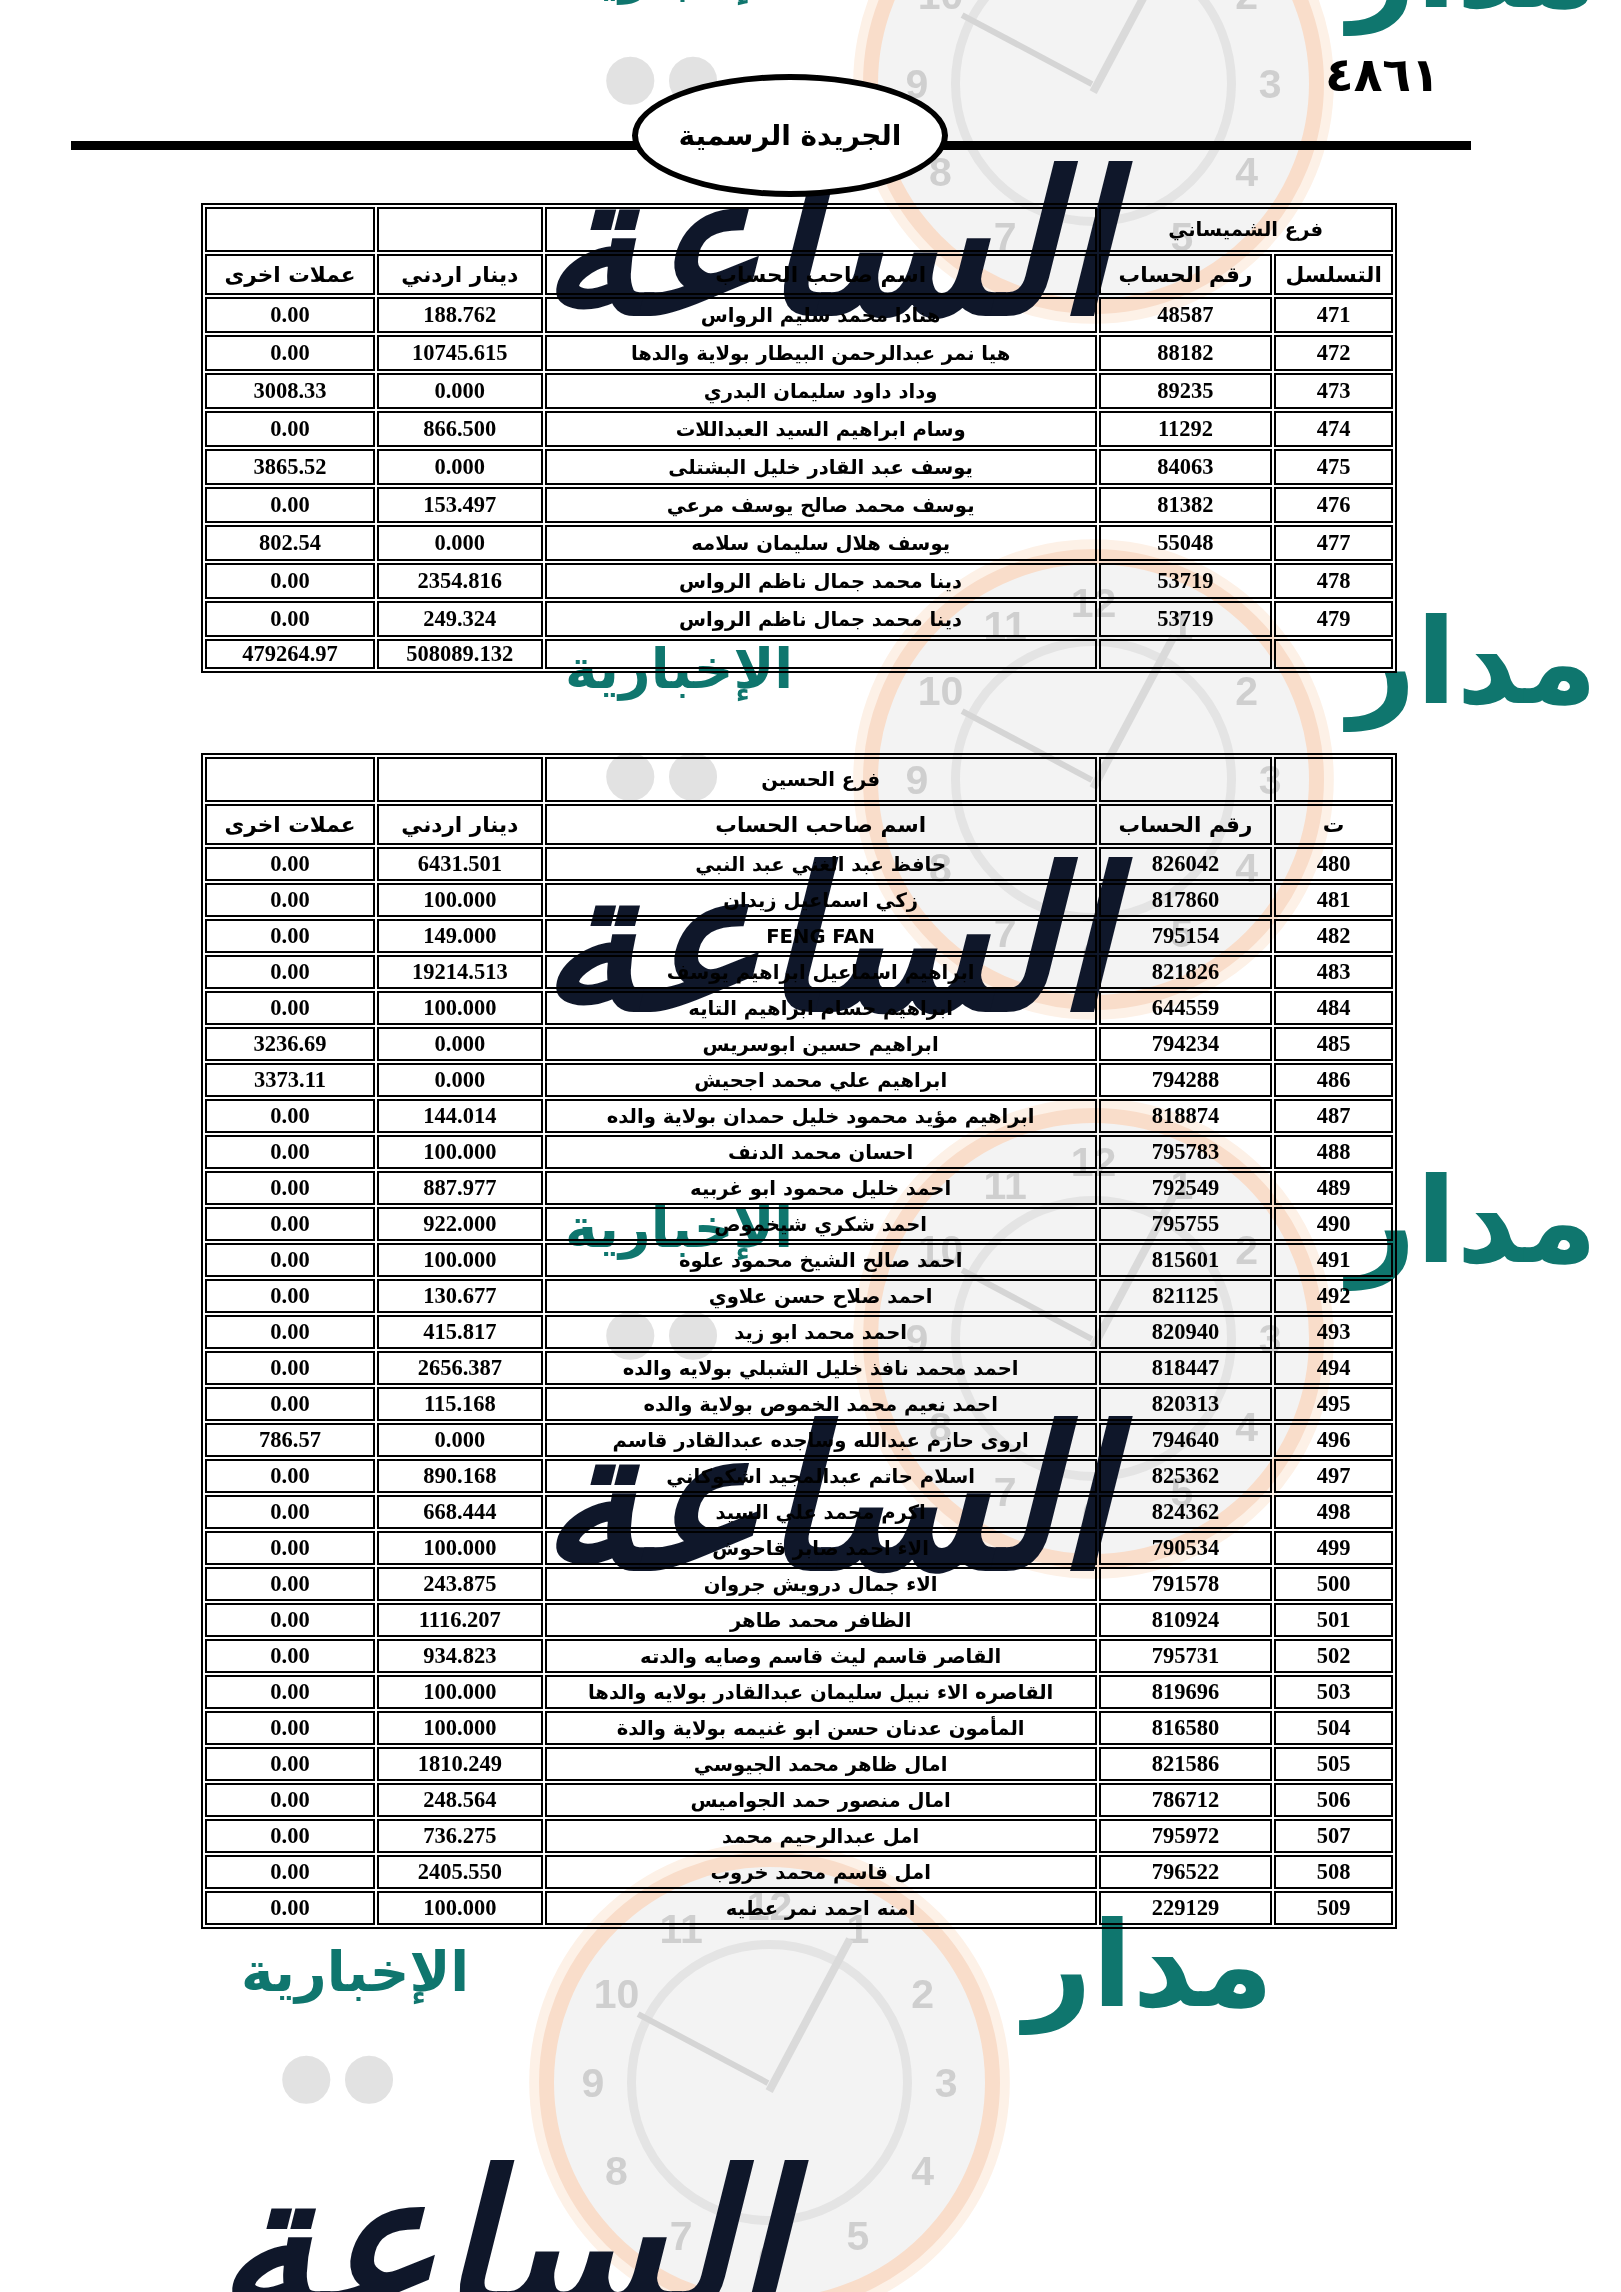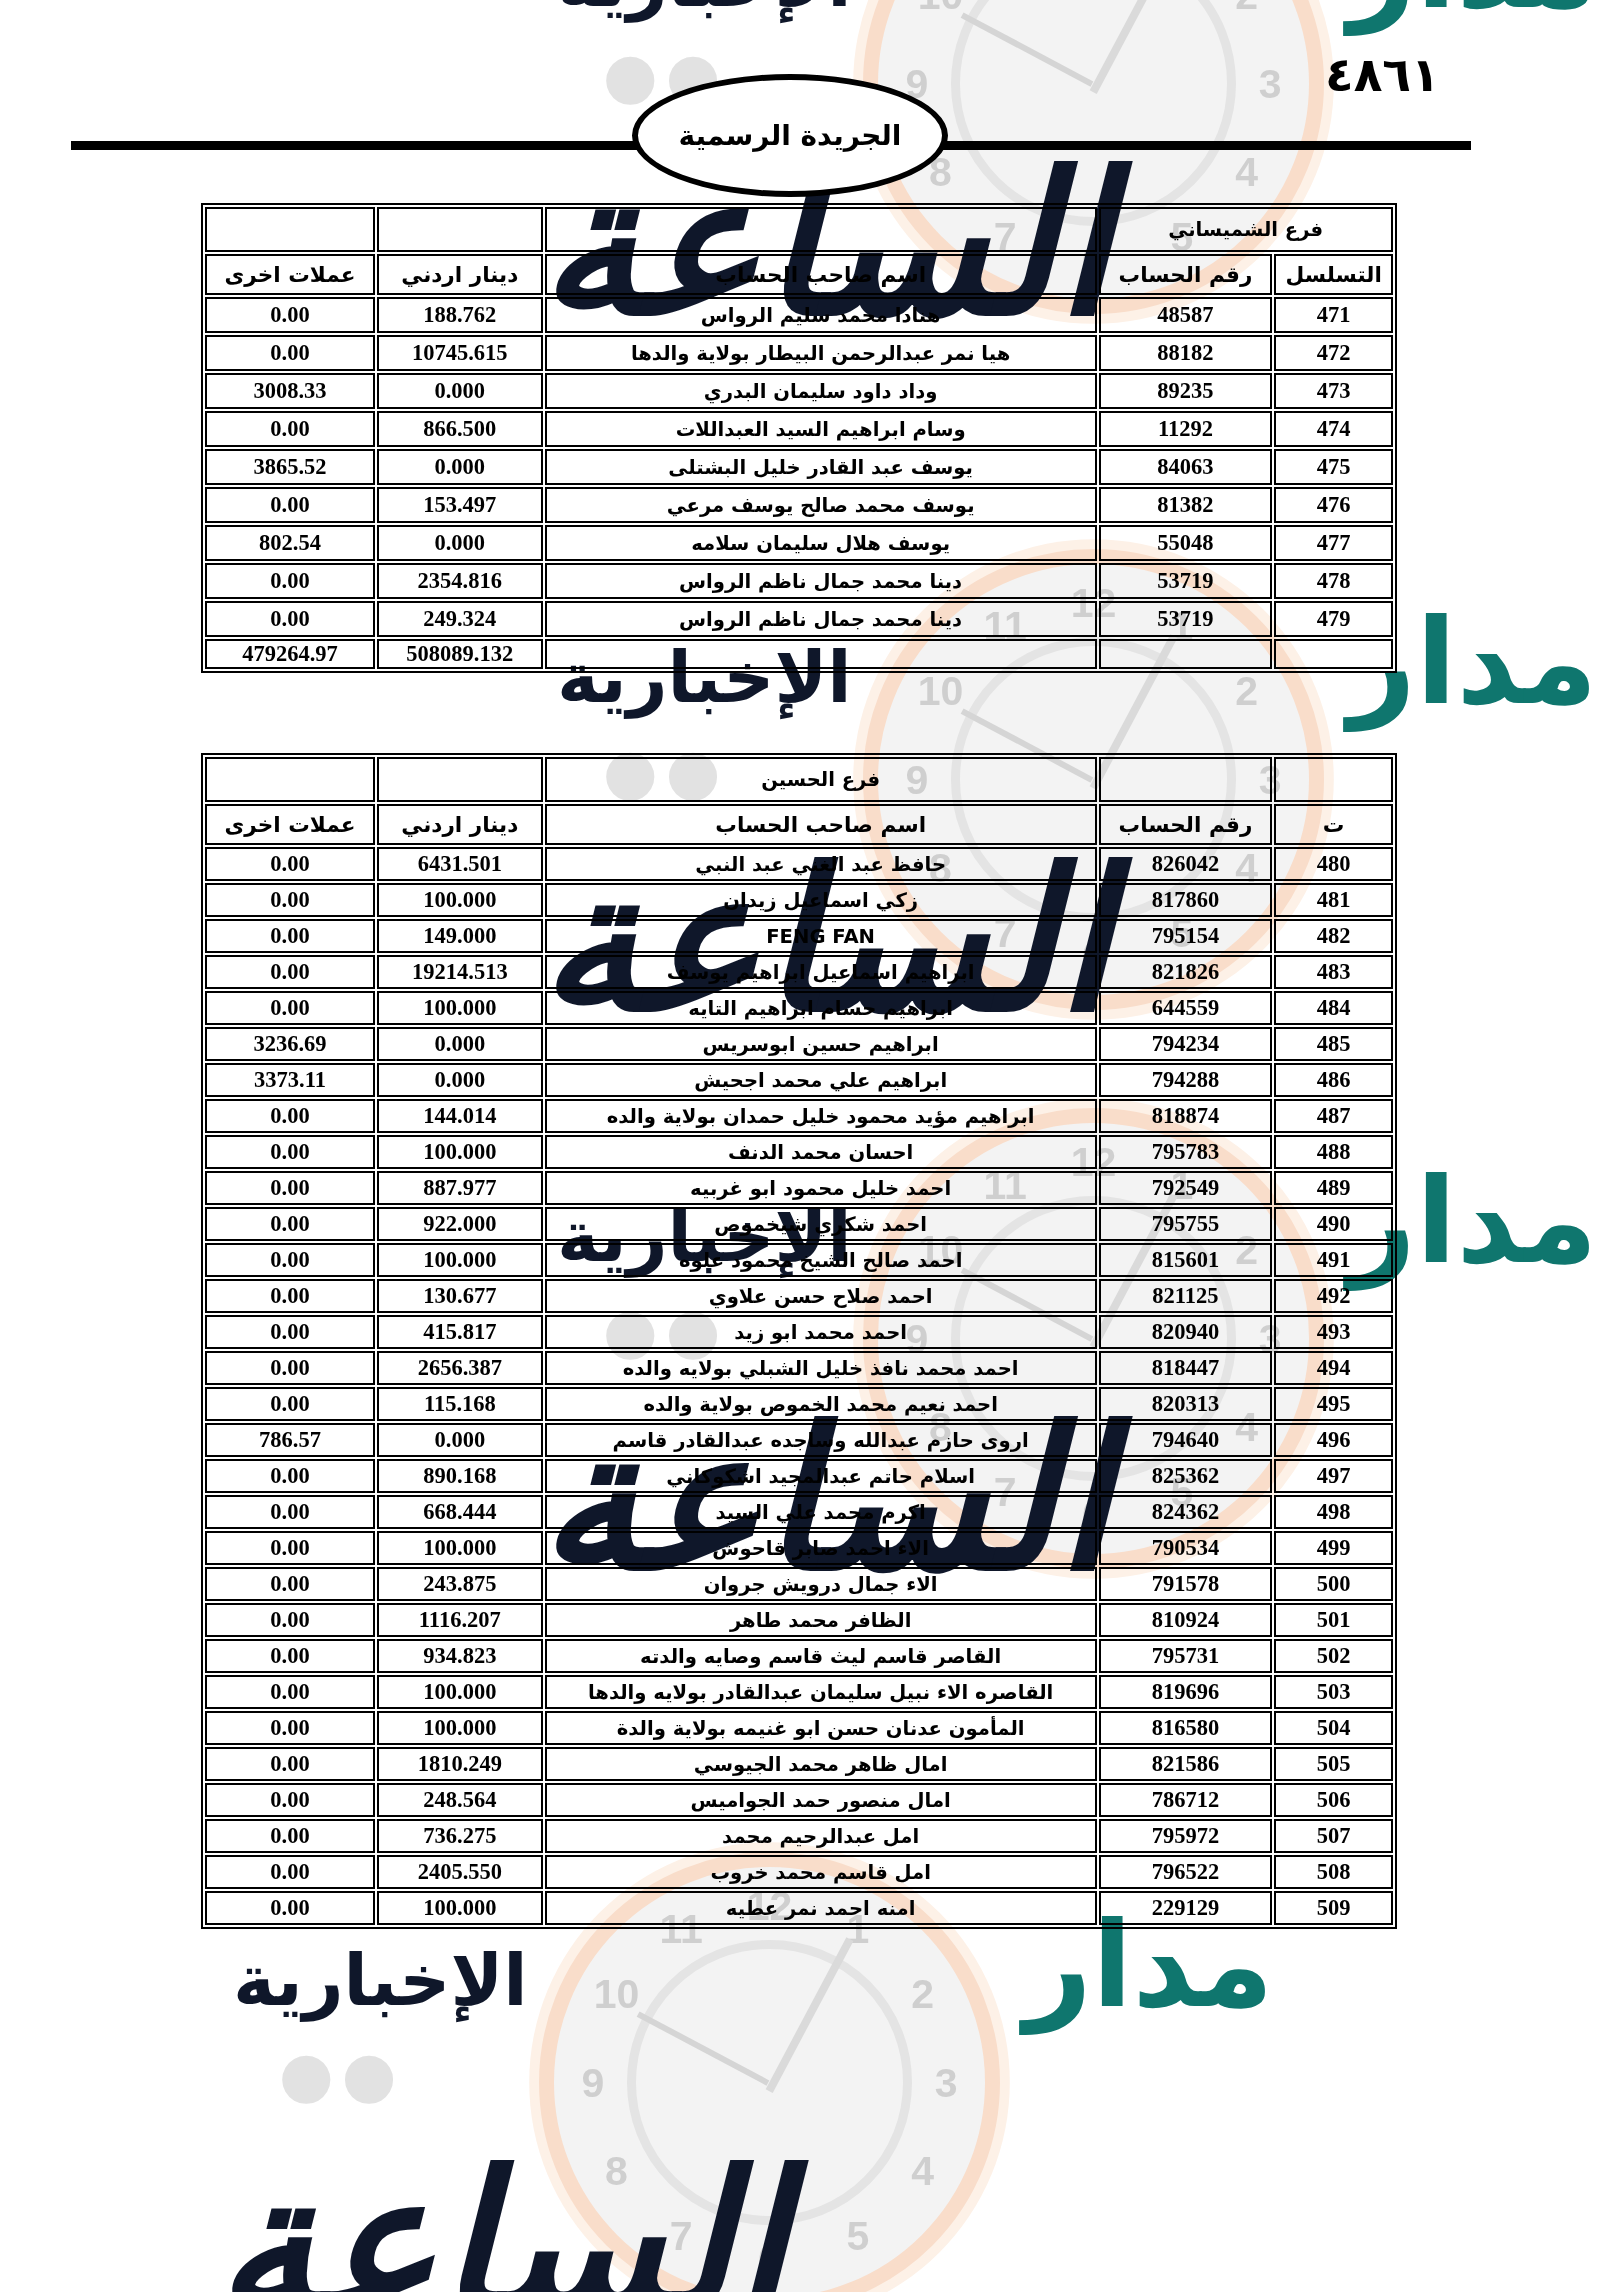--- a/index.html
+++ b/index.html
@@ -23,21 +23,21 @@
   }
   .hand-minute{
     position:absolute;left:49%;top:50%;width:5.9px;height:34%;background:#d5d5d5;
     transform-origin:top center;transform:rotate(118deg);
   }
   .cnum{
     position:absolute;transform:translate(-50%,-50%);
     font-size:41px;font-weight:bold;color:#cfcfcf;font-family:"Liberation Sans",sans-serif;
   }
   .wm-word{position:absolute;color:#dedede;font-weight:bold;line-height:1;white-space:nowrap;}
-  .wm-akhbaria{left:8px;top:93px;font-size:71px;color:#0f172a;}
+  .wm-akhbaria{left:16px;top:93px;font-size:55px;color:#0f766e;}
   .wm-dots{left:54px;top:191px;font-size:63px;color:#e2e2e2;letter-spacing:7.8px;}
   .wm-saa{left:-9.8px;top:294px;font-size:196px;color:#0f172a;font-style:italic;}
   .wm-madar{left:799px;top:54px;font-size:118px;color:#0f766e;}
   
   .top-rule{position:absolute;left:71px;top:141px;width:1400px;height:8.8px;background:#000;z-index:2;}
   .gazette-ellipse{
     position:absolute;left:632px;top:74px;width:316px;height:123px;background:#fff;
     border:6.9px solid #000;border-radius:50%;display:flex;align-items:center;justify-content:center;
     z-index:3;box-sizing:border-box;
   }

